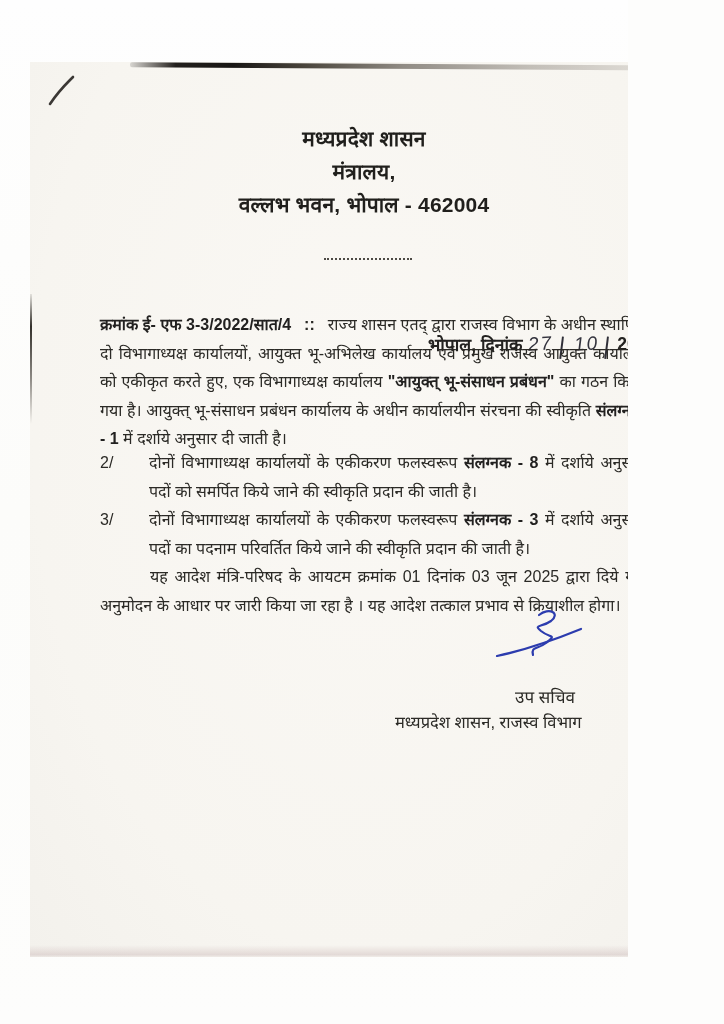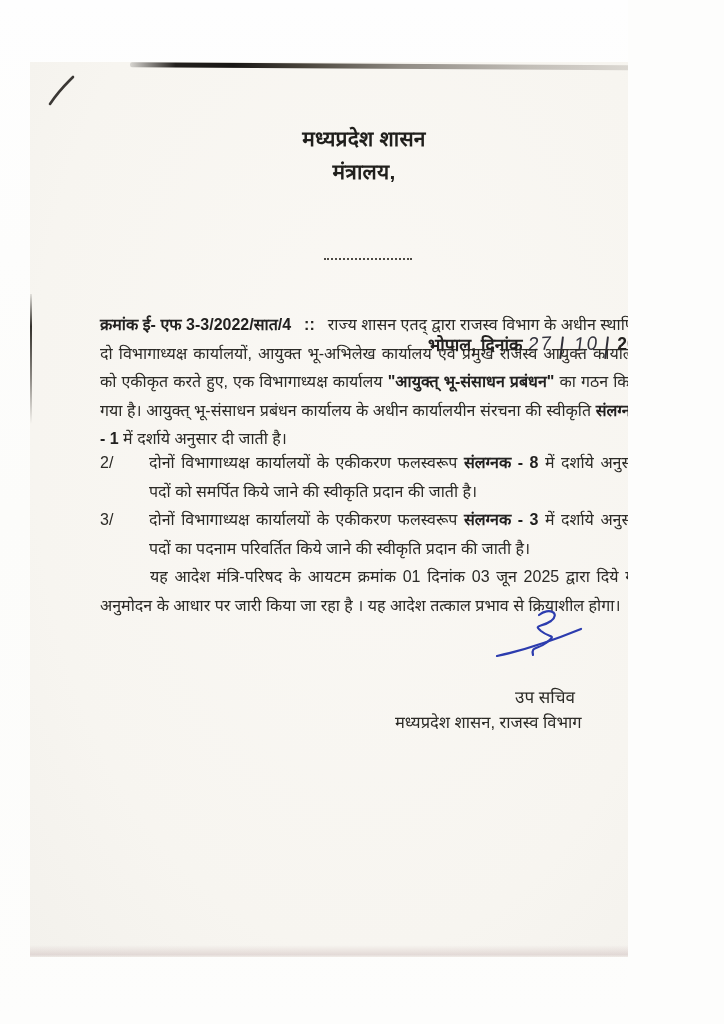--- a/index.html
+++ b/index.html
@@ -124,20 +124,21 @@
     <div class="edge-left"></div>
     <div class="edge-bottom"></div>
 
     <svg class="pen-mark" width="46" height="44" viewBox="0 0 46 44">
       <path d="M10 36 C14 30 24 18 30 12 M30 12 L33 9" stroke="#3b3835" stroke-width="2.6" fill="none" stroke-linecap="round"></path>
     </svg>
 
     <div class="header">
       <div class="h-line">मध्यप्रदेश शासन</div>
       <div class="h-line">मंत्रालय,</div>
+      <div class="h-line">वल्लभ भवन, भोपाल - 462004</div>
     </div>
 
     <div class="dotted-separator"></div>
 
     <div class="dateline">
       <span class="label">भोपाल, दिनांक</span>
       <span class="hand">27</span>
       <span class="hand-bar">|</span>
       <span class="hand">10</span>
       <span class="hand-bar">|</span>

